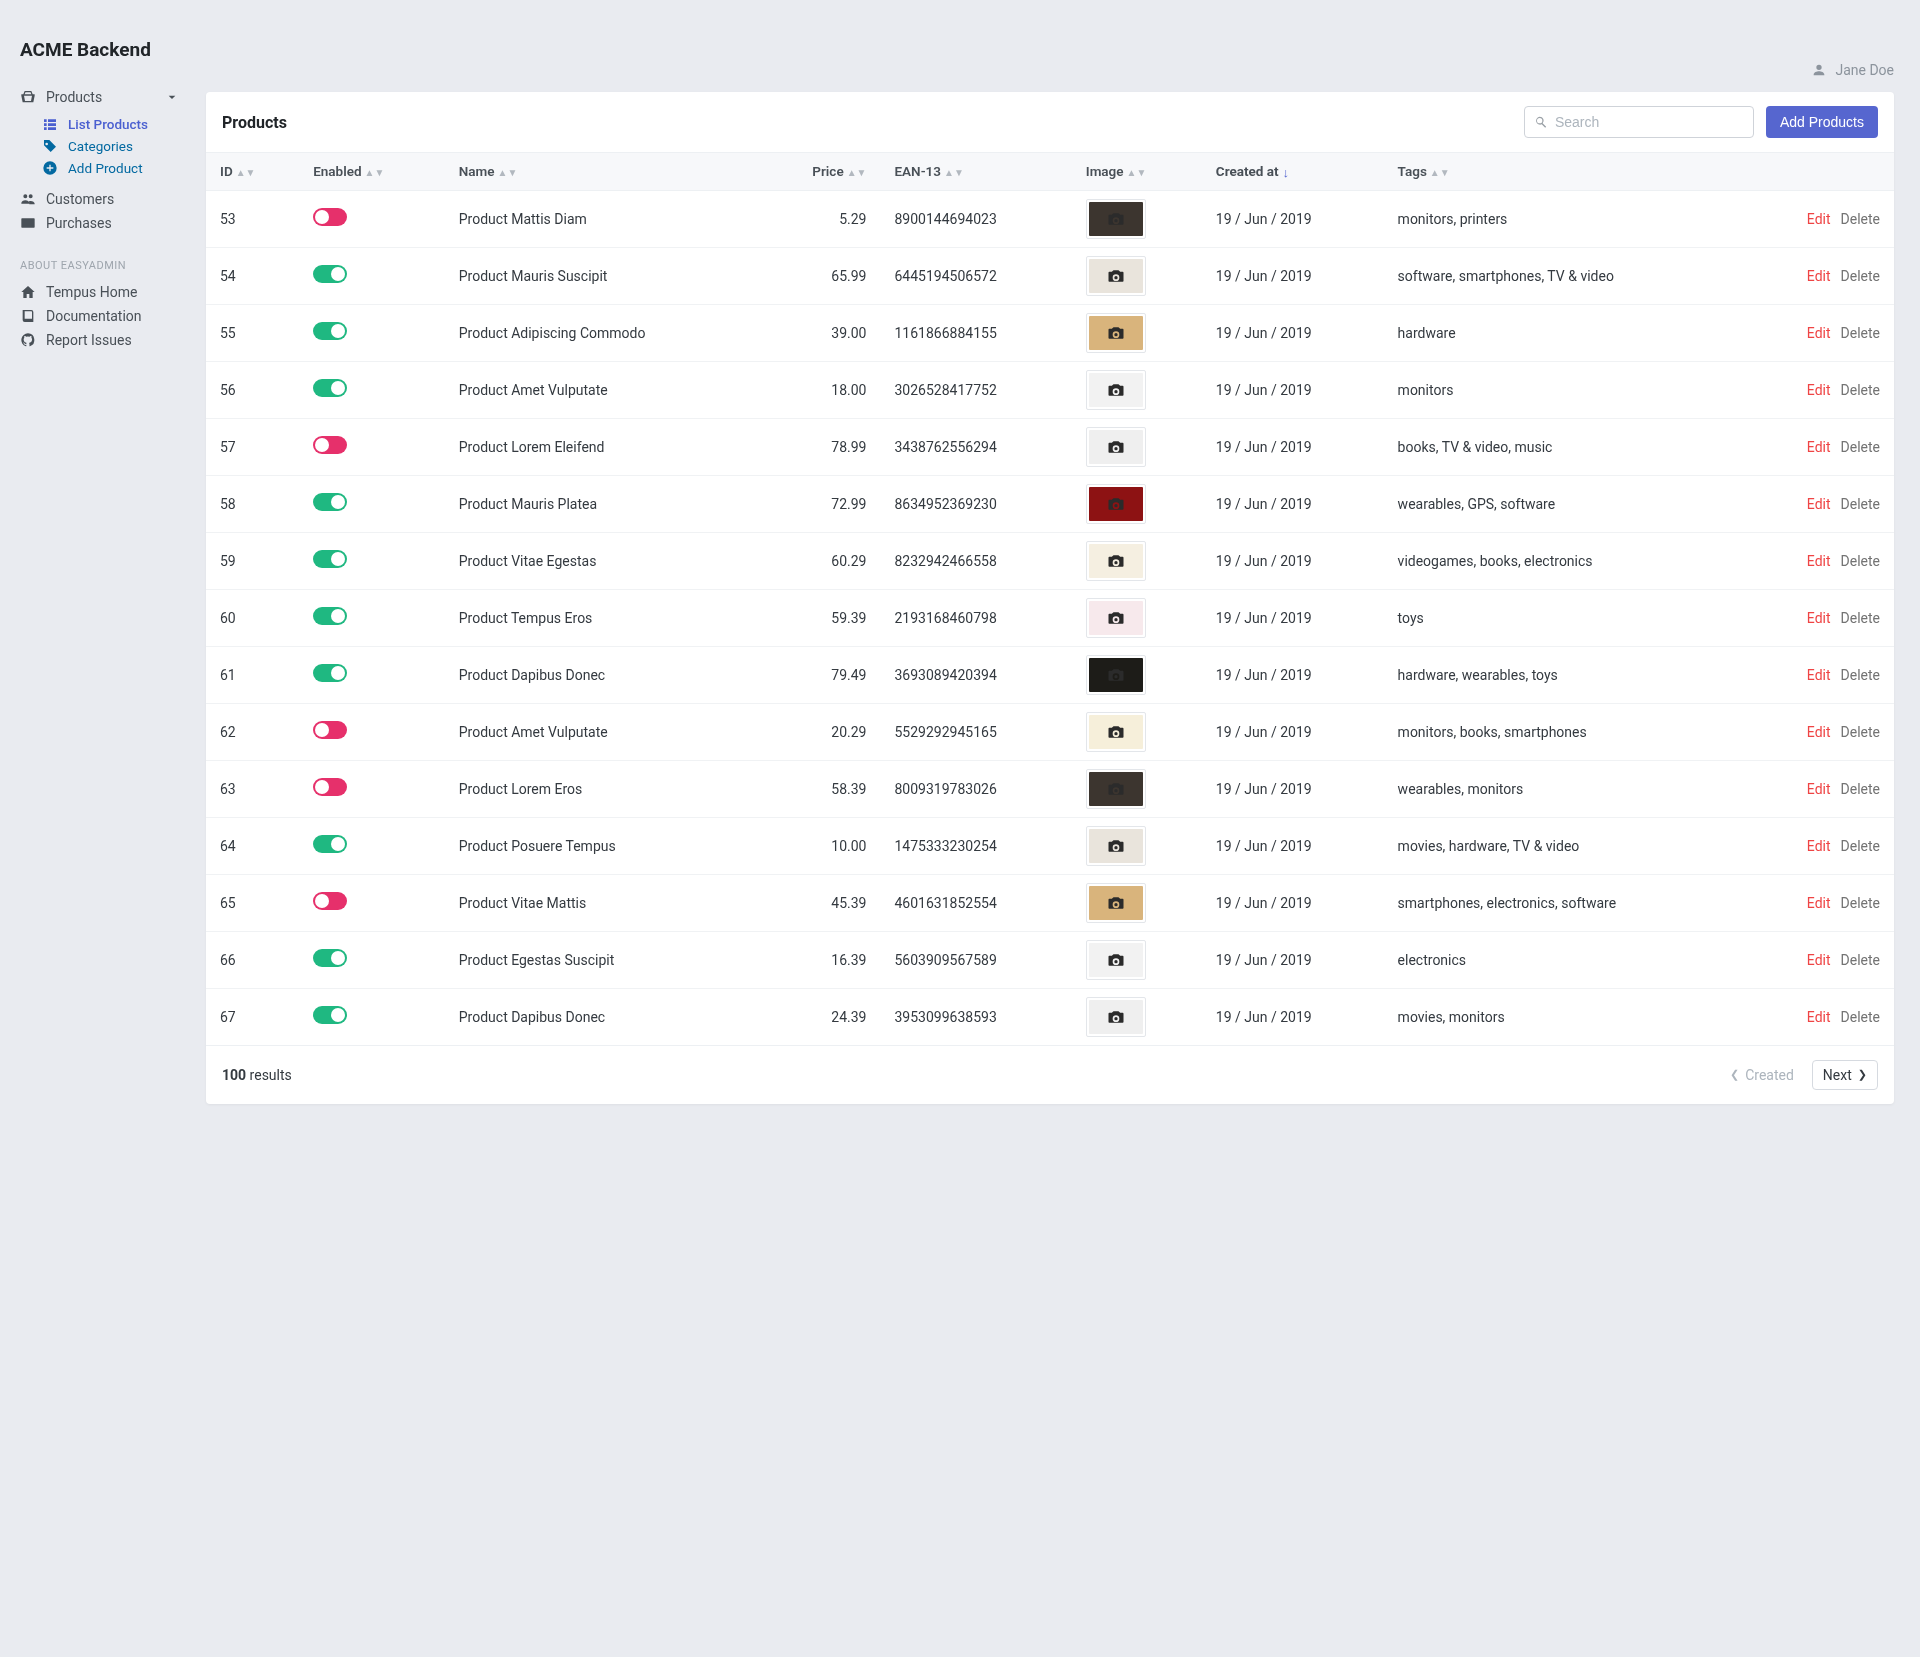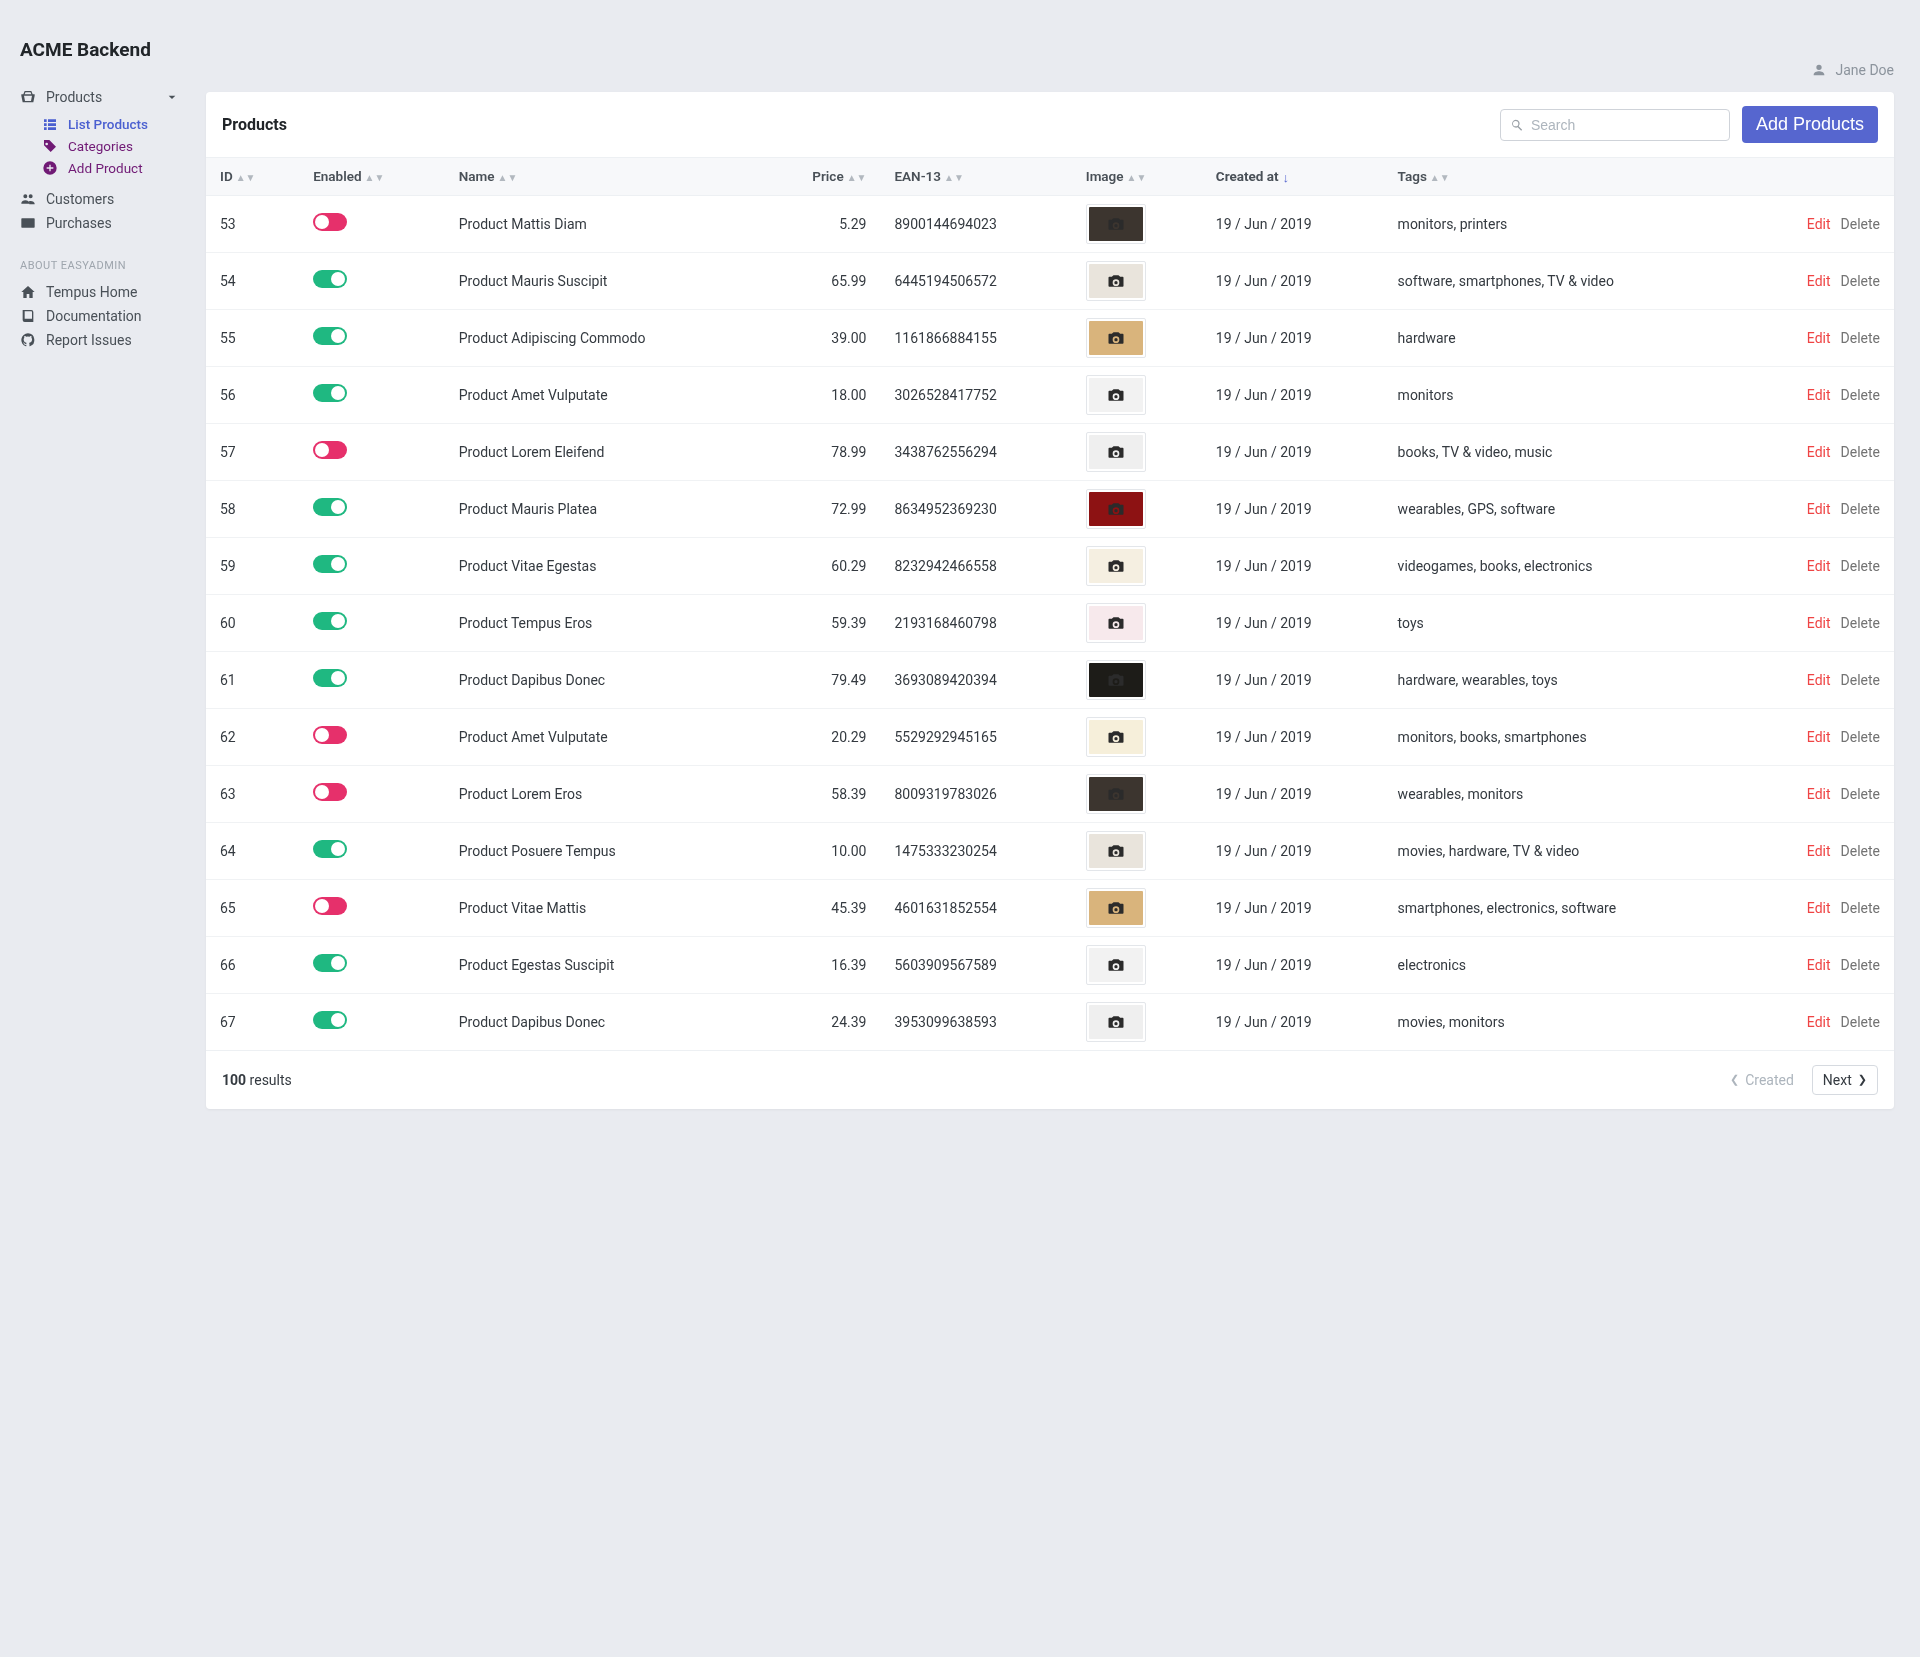--- a/index.html
+++ b/index.html
@@ -26,21 +26,21 @@
   align-items: center;
   padding: 4px 0;
   font-size: 14px;
   color: #495057;
   cursor: pointer;
   gap: 10px;
 }
 .nav-item .chev { margin-left: auto; }
 .nav-item.active { color: #4a5fd0; }
 .nav-sub { margin-left: 22px; margin-top: 4px; margin-bottom: 8px; }
-.nav-sub .nav-item { font-size: 13.5px; padding: 3px 0; color: #701a75; }
+.nav-sub .nav-item { font-size: 13.5px; padding: 3px 0; color: #0369a1; }
 .nav-sub .nav-item.active { color: #4a5fd0; font-weight: 500; }
 .nav-heading {
   font-size: 11px;
   letter-spacing: 0.5px;
   color: #9ea5ad;
   margin-top: 24px;
   margin-bottom: 8px;
   text-transform: uppercase;
 }
 .icon { width: 16px; height: 16px; display: inline-flex; align-items: center; justify-content: center; }
@@ -89,21 +89,21 @@
 .search .sicon {
   position: absolute; left: 9px; top: 50%; transform: translateY(-50%);
   color: #9aa0a6;
 }
 .btn-primary {
   background: #5666cf;
   color: #fff;
   border: none;
   border-radius: 4px;
   padding: 8px 14px;
-  font-size: 18px;
+  font-size: 14px;
   cursor: pointer;
 }
 
 table { width: 100%; border-collapse: collapse; }
 thead th {
   background: #f7f8fa;
   font-size: 13.5px;
   font-weight: 600;
   color: #495057;
   text-align: left;

